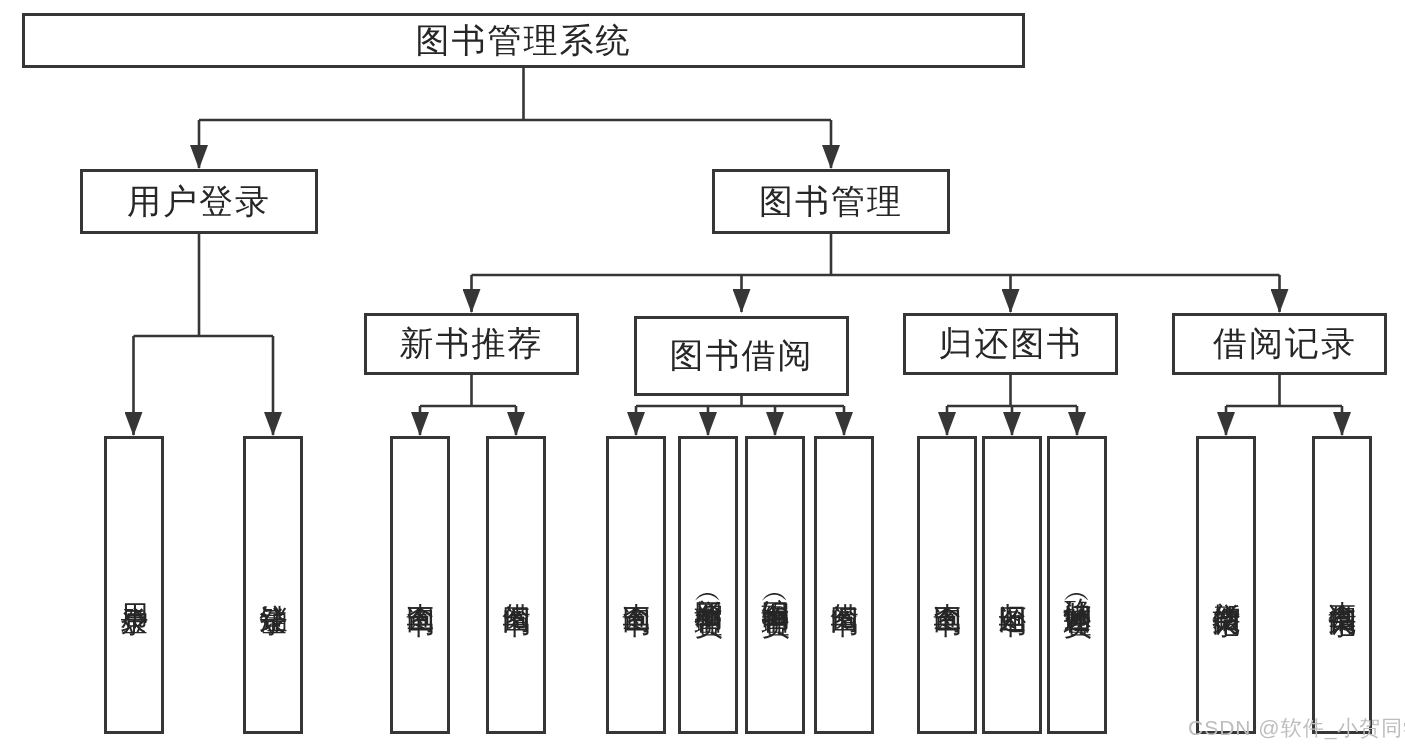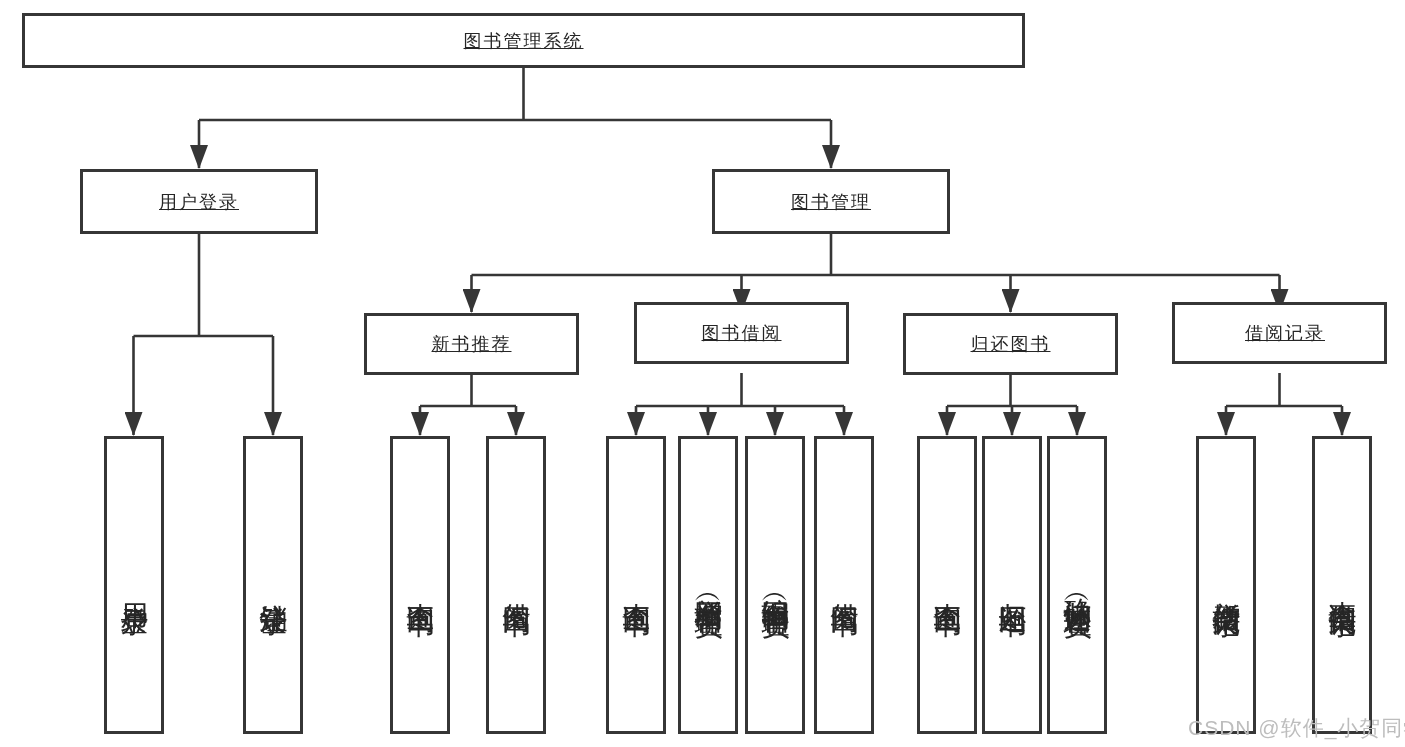--- a/index.html
+++ b/index.html
@@ -30,21 +30,21 @@
     position: absolute;
     box-sizing: border-box;
     background: var(--background-color, #ffffff);
     border: 3px solid var(--border-color, #363636);
     display: flex;
     align-items: center;
     justify-content: center;
     color: var(--text-color, #262626);
     z-index: 2;
   }
-  .h-node { font-size: 18px; letter-spacing: 2px; white-space: nowrap; text-decoration: underline; }
+  .h-node { font-size: 34px; letter-spacing: 2px; white-space: nowrap; }
   .v-node span {
     writing-mode: vertical-rl;
     text-orientation: mixed;
     font-size: 28px;
     letter-spacing: 2px;
     white-space: nowrap;
   }
   .watermark {
     position: absolute;
     left: 1188px;
@@ -116,27 +116,27 @@
   <div class="node h-node" style="left:80px; top:169px; width:238px; height:65px;">
     <span>用户登录</span>
   </div>
   <div class="node h-node" style="left:364px; top:313px; width:215px; height:62px;">
     <span>新书推荐</span>
   </div>
 
   <div class="node h-node" style="left:712px; top:169px; width:238px; height:65px;">
     <span>图书管理</span>
   </div>
-  <div class="node h-node" style="left:634px; top:302px; width:215px; height:62px;">
+  <div class="node h-node" style="left:634px; top:316px; width:215px; height:80px;">
     <span>图书借阅</span>
   </div>
   <div class="node h-node" style="left:903px; top:313px; width:215px; height:62px;">
     <span>归还图书</span>
   </div>
-  <div class="node h-node" style="left:1172px; top:302px; width:215px; height:62px;padding-left:11px;">
+  <div class="node h-node" style="left:1172px; top:313px; width:215px; height:62px;padding-left:11px;">
     <span>借阅记录</span>
   </div>
 
   <div class="node v-node" style="left:104px; top:436px; width:60px; height:298px;">
     <span>用户登录</span>
   </div>
   <div class="node v-node" style="left:243px; top:436px; width:60px; height:298px;">
     <span>注销登录</span>
   </div>
 

